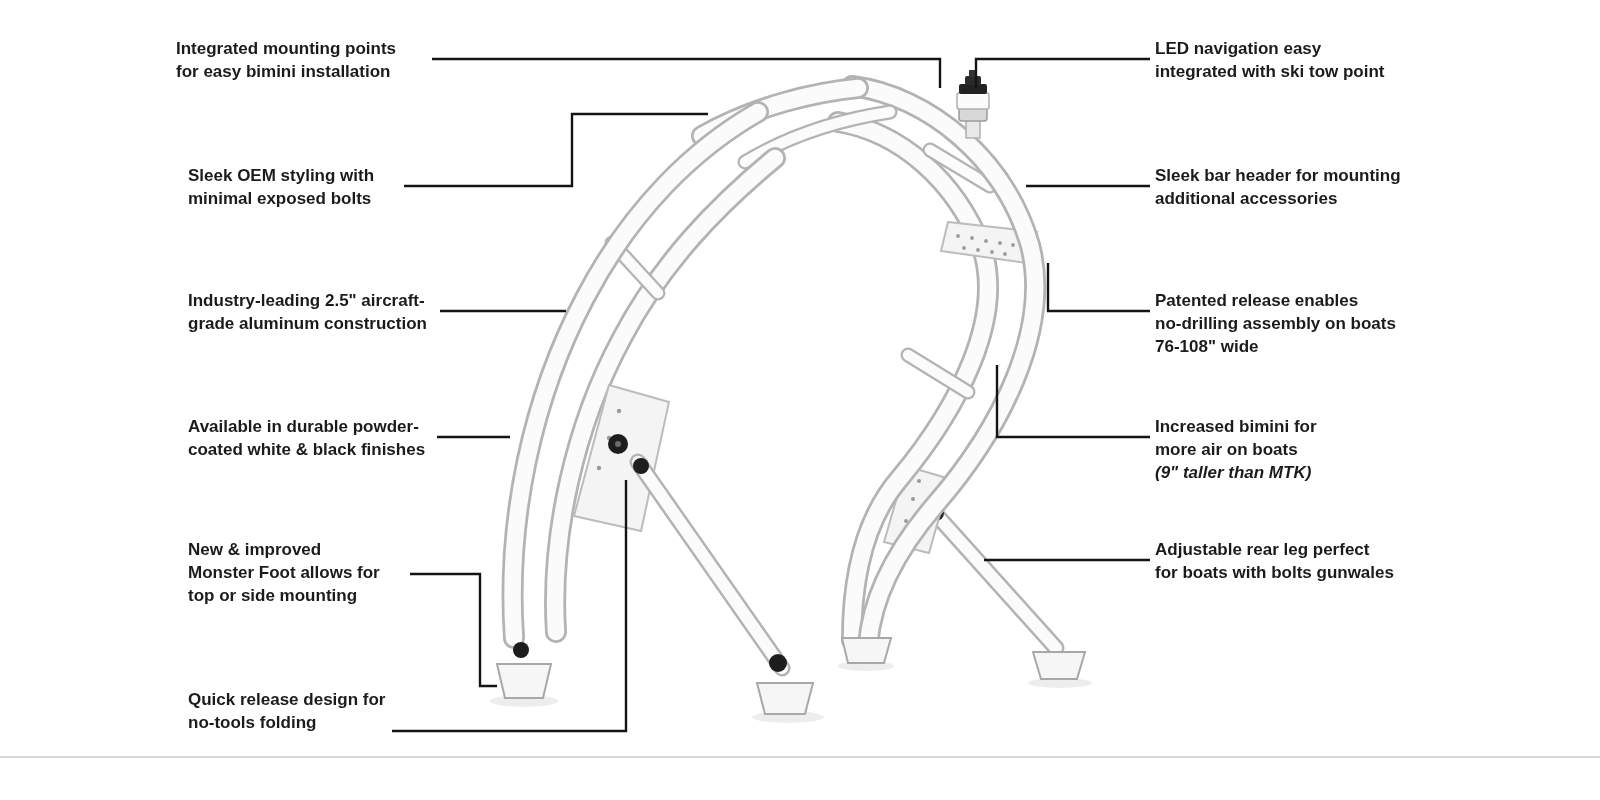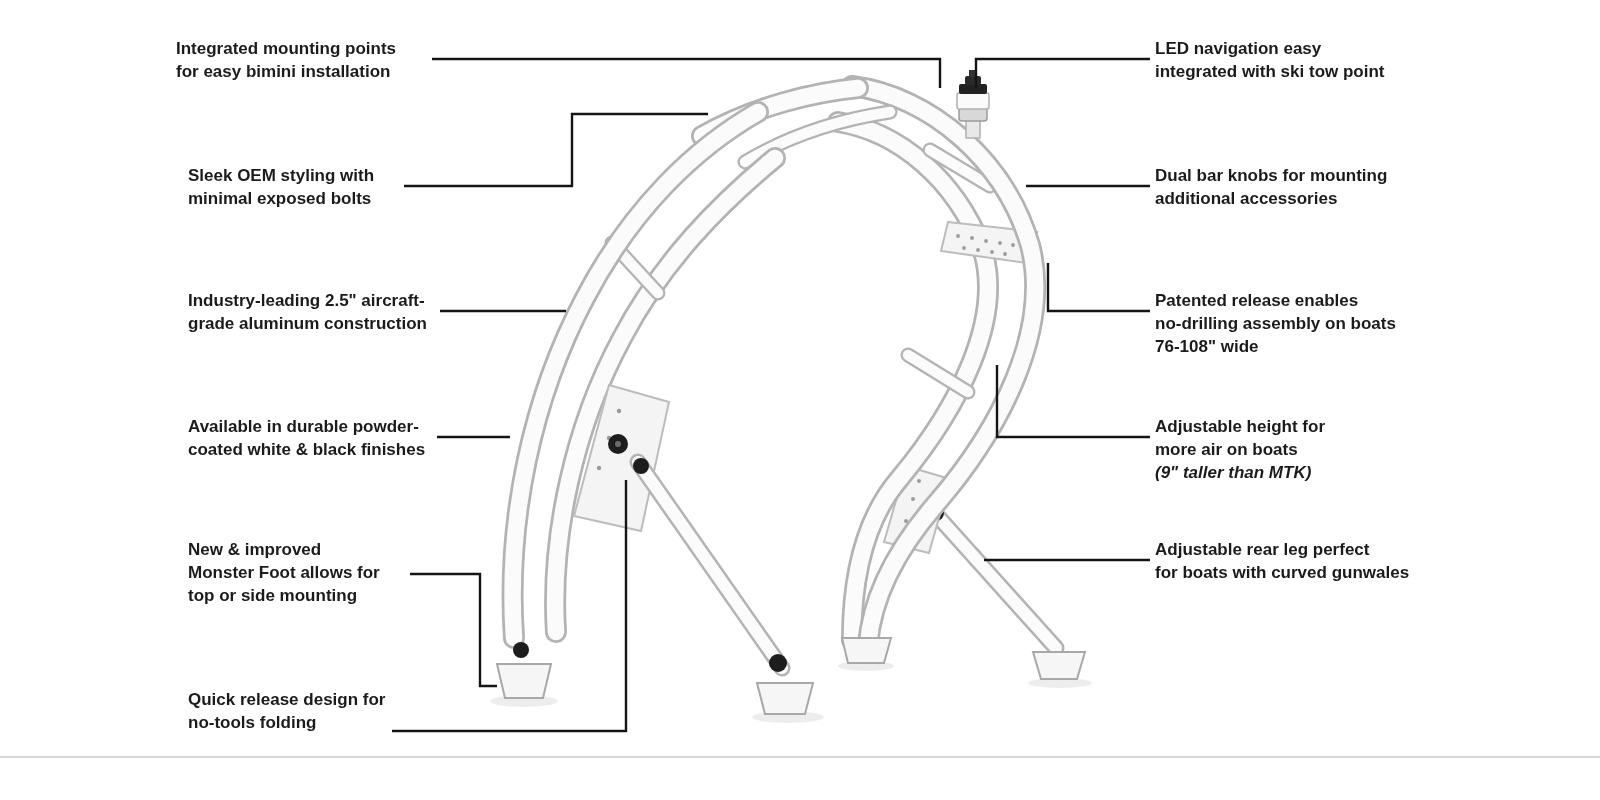--- a/index.html
+++ b/index.html
@@ -202,31 +202,31 @@
   <div class="callout" style="left:188px; top:688px;">
     <div class="line">Quick release design for</div>
     <div class="line">no-tools folding</div>
   </div>
 
   <div class="callout" style="left:1155px; top:37px;">
     <div class="line">LED navigation easy</div>
     <div class="line">integrated with ski tow point</div>
   </div>
   <div class="callout" style="left:1155px; top:164px;">
-    <div class="line">Dual bar knobs for mounting</div>
+    <div class="line">Sleek bar header for mounting</div>
     <div class="line">additional accessories</div>
   </div>
   <div class="callout" style="left:1155px; top:289px;">
     <div class="line">Patented release enables</div>
     <div class="line">no-drilling assembly on boats</div>
     <div class="line">76-108" wide</div>
   </div>
   <div class="callout" style="left:1155px; top:415px;">
-    <div class="line">Adjustable height for</div>
+    <div class="line">Increased bimini for</div>
     <div class="line">more air on boats</div>
     <div class="line italic">(9" taller than MTK)</div>
   </div>
   <div class="callout" style="left:1155px; top:538px;">
     <div class="line">Adjustable rear leg perfect</div>
-    <div class="line">for boats with curved gunwales</div>
+    <div class="line">for boats with bolts gunwales</div>
   </div>
 
 </div>
 
 </body></html>

